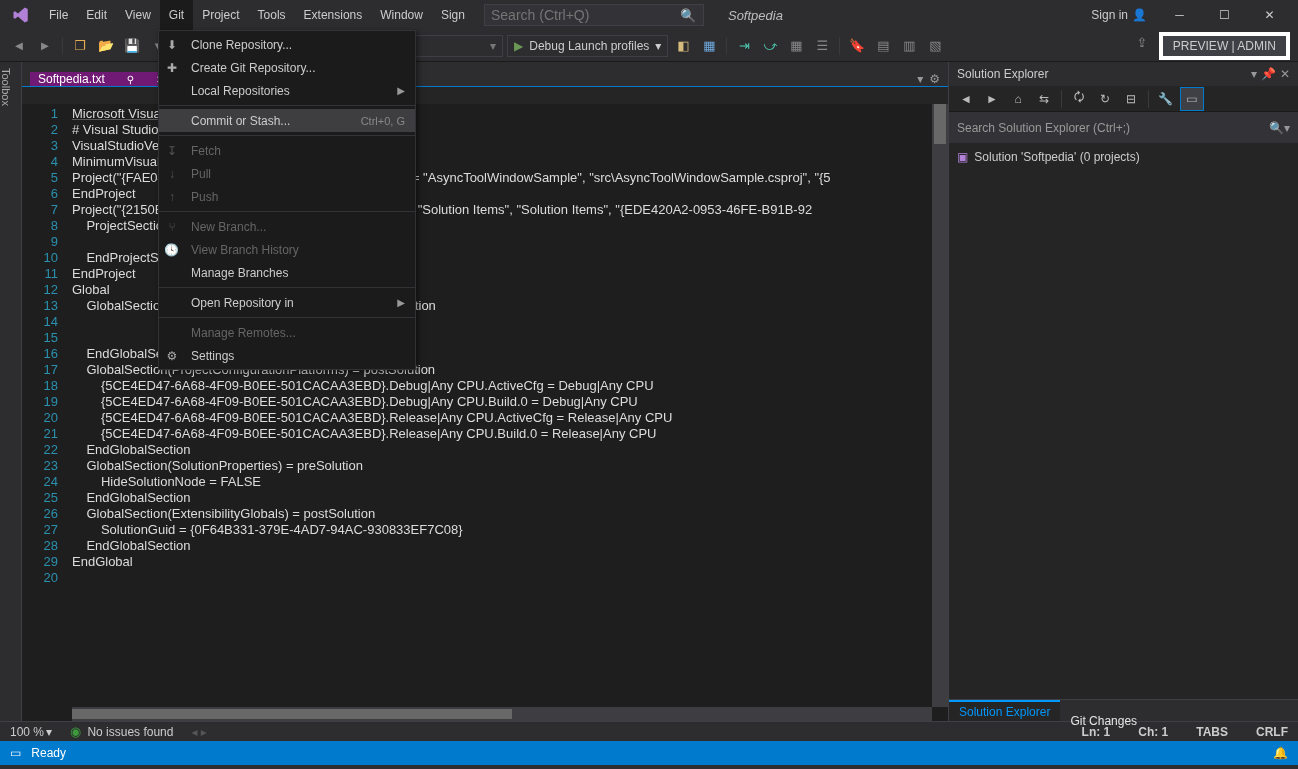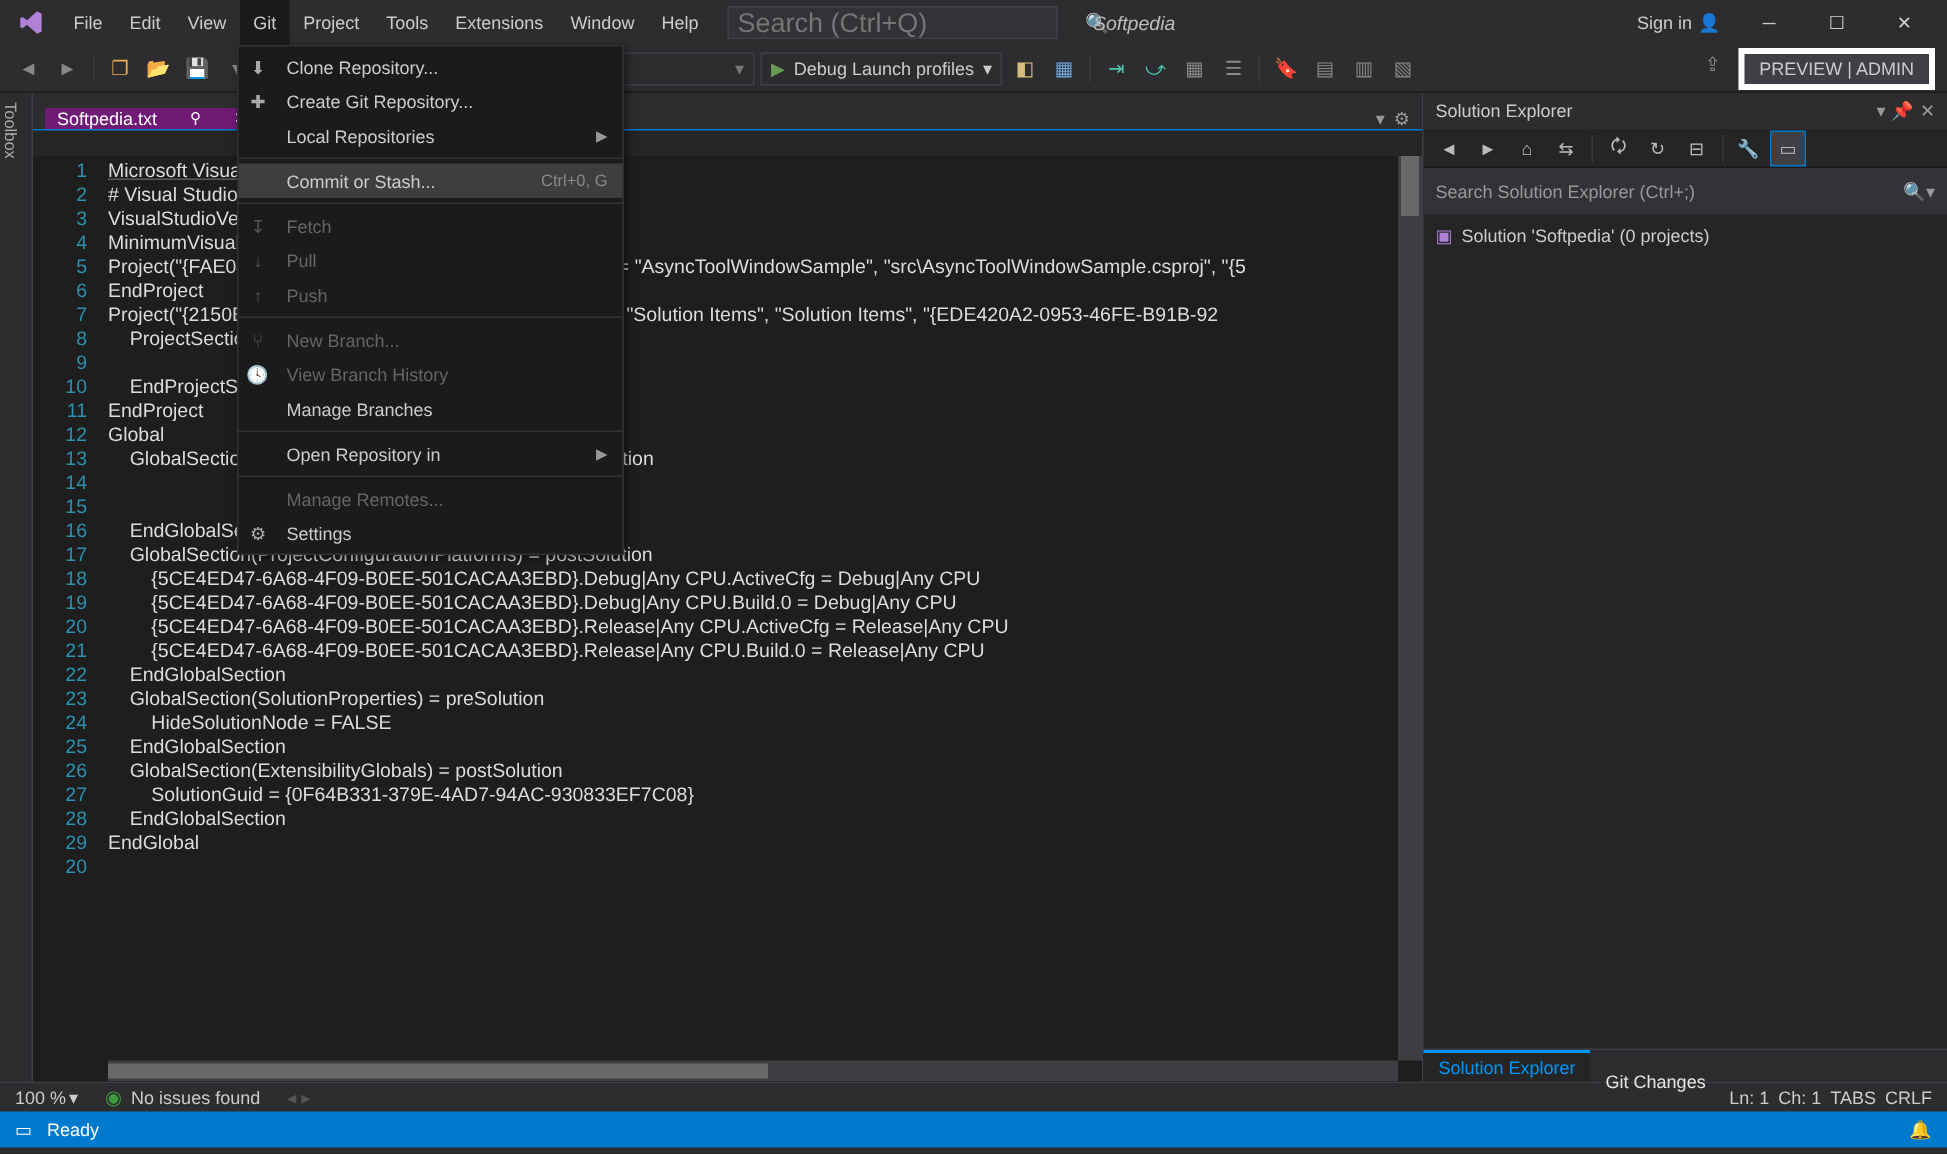--- a/index.html
+++ b/index.html
@@ -5,21 +5,21 @@
 * { margin: 0; padding: 0; box-sizing: border-box; font-family: "Segoe UI", Tahoma, sans-serif; }
 body { background: #2d2d30; color: #ccc; font-size: 12px; overflow: hidden; width: 1298px; height: 769px; position: relative; }
 
 .title-bar { height: 30px; background: #2d2d30; display: flex; align-items: center; padding: 0 6px; }
 .vs-logo { width: 22px; height: 22px; margin: 0 8px 0 4px; display:flex; align-items:center; justify-content:center; }
 .menu-bar { display: flex; align-items: center; height: 100%; }
 .menu-item { padding: 0 9px; height: 100%; display: flex; align-items: center; cursor: default; color: #ccc; font-size: 12px; }
 .menu-item:hover, .menu-item.active { background: #3e3e40; }
 .menu-item.active { background: #1b1b1c; }
 .search-box { margin-left: 10px; width: 220px; height: 22px; background: #333337; border: 1px solid #3f3f46; display: flex; align-items: center; padding: 0 6px; }
-.search-box input { background: transparent; border: none; color: #0ea5e9; font-size: 18px; flex: 1; outline: none; }
+.search-box input { background: transparent; border: none; color: #0ea5e9; font-size: 14px; flex: 1; outline: none; }
 .search-icon { color: #ccc; font-size: 13px; }
 .app-name { margin-left: 24px; color: #bdbdbd; font-size: 13px; font-style: italic; }
 .title-right { margin-left: auto; display: flex; align-items: center; gap: 4px; }
 .sign-in { color: #ccc; font-size: 12px; padding: 0 6px; display:flex; align-items:center; gap:4px; }
 .window-controls { display: flex; }
 .win-btn { width: 45px; height: 30px; display: flex; align-items: center; justify-content: center; color: #ccc; }
 
 .toolbar { height: 32px; background: #2d2d30; border-bottom: 1px solid #1a1a1a; display: flex; align-items: center; padding: 0 8px; gap: 4px; }
 .tb-btn { width: 22px; height: 22px; display: flex; align-items: center; justify-content: center; color: #888; font-size: 13px; }
 .tb-sep { width: 1px; height: 18px; background: #3a3a3a; margin: 0 2px; }
@@ -42,21 +42,21 @@
 .gutter div { height: 16px; }
 .code-lines { flex: 1; color: #dcdcdc; padding-top: 2px; white-space: pre; overflow: hidden; }
 .code-lines div { height: 16px; }
 .code-lines .underline { text-decoration: underline; text-decoration-color: #5a5a5a; }
 .scrollbar-v { width: 16px; background: #3e3e42; position: absolute; right:0; top:0; bottom:14px; }
 .scrollbar-v::after { content:""; position:absolute; left:2px; right:2px; top:0; height:40px; background:#686868; }
 .scrollbar-h { height: 14px; background: #3e3e42; position: absolute; left:50px; right:16px; bottom:0; }
 .scrollbar-h::after { content:""; position:absolute; top:2px; bottom:2px; left:0; width:440px; background:#686868; }
 
 .editor-status { height: 20px; background: #2d2d30; border-top: 1px solid #3f3f46; display: flex; align-items: center; padding: 0 10px; color: #ccc; font-size: 12px; gap: 18px; }
-.editor-status .right { margin-left: auto; display: flex; gap: 6px; }
+.editor-status .right { margin-left: auto; display: flex; gap: 28px; font-weight: bold; }
 
 .right-panel { width: 350px; background: #252526; border-left: 1px solid #3f3f46; display: flex; flex-direction: column; }
 .panel-header { height: 24px; background: #2d2d30; display: flex; align-items: center; padding: 0 8px; color: #ccc; font-size: 12px; }
 .panel-header .icons { margin-left: auto; display: flex; gap: 4px; color: #999; }
 .panel-toolbar { height: 26px; display: flex; align-items: center; padding: 0 6px; gap: 4px; border-bottom: 1px solid #1a1a1a; }
 .panel-toolbar .tb-btn { color: #bbb; font-size: 12px; }
 .panel-toolbar .tb-btn.active { background: #3f3f46; outline:1px solid #007acc; }
 .panel-search { height: 31px; display: flex; align-items: center; padding: 0 8px; background: #333337; margin: 0; color: #999; font-size: 12px; }
 .panel-search .rho { margin-left: auto; }
 .tree { padding: 4px 8px; color: #ccc; }
@@ -97,21 +97,21 @@
   </div>
   <div class="menu-bar">
     <div class="menu-item">File</div>
     <div class="menu-item">Edit</div>
     <div class="menu-item">View</div>
     <div class="menu-item active">Git</div>
     <div class="menu-item">Project</div>
     <div class="menu-item">Tools</div>
     <div class="menu-item">Extensions</div>
     <div class="menu-item">Window</div>
-    <div class="menu-item">Help</div>
+    <div class="menu-item">Sign</div>
   </div>
   <div class="search-box">
     <input placeholder="Search (Ctrl+Q)" style="">
     <span class="search-icon">🔍</span>
   </div>
   <div class="app-name">Softpedia</div>
   <div class="title-right">
     <div class="sign-in">
       <span>Sign in</span>
       <span>👤</span>

